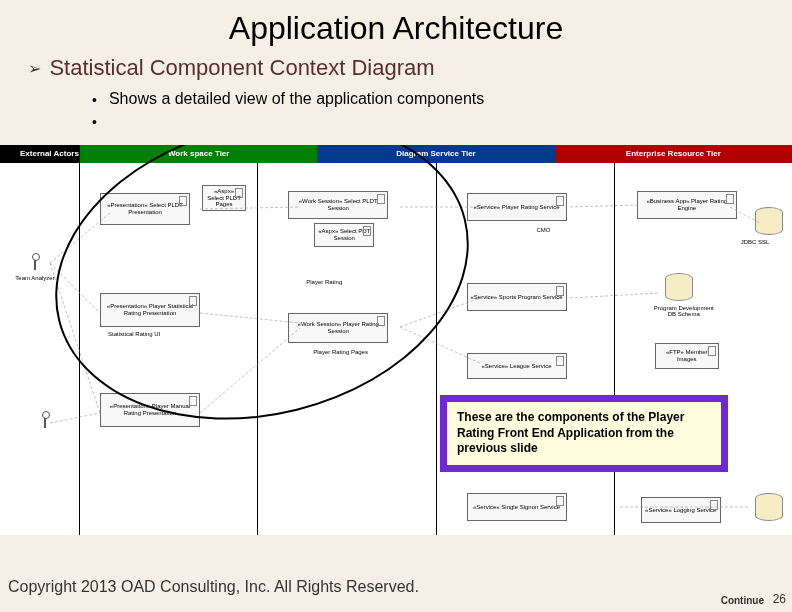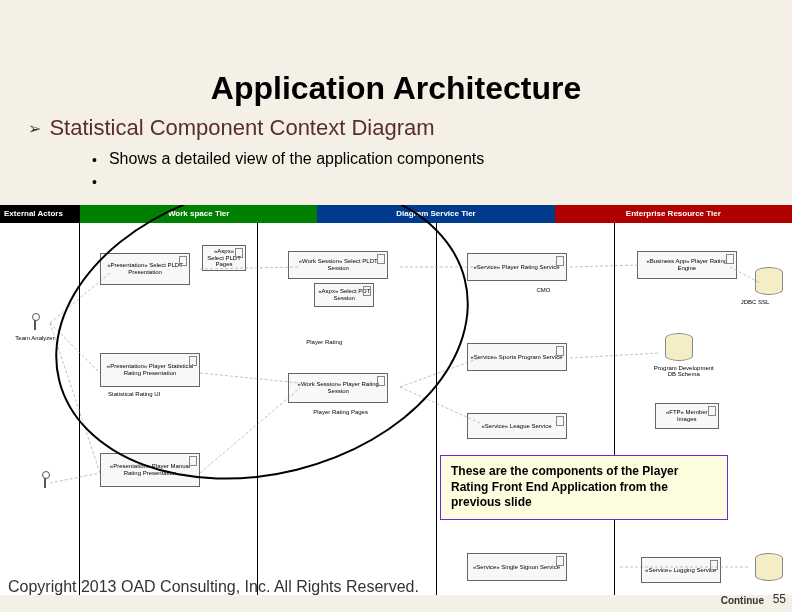--- a/index.html
+++ b/index.html
@@ -6,25 +6,24 @@
     body {
       width: 792px;
       height: 612px;
       background: #f5f0e6;
       font-family: Arial, sans-serif;
       overflow: hidden;
       position: relative;
     }
     .title {
       font-size: 32px;
-      font-weight: bold;
-      text-align: center;
-      padding: 22px 0 8px;
+      font-weight: normal;
+      text-align: center;
+      padding: 10px 0 8px;
       color: #000;
-      margin-top: 48px;
     }
     .subtitle-row {
       display: flex;
       align-items: center;
       padding-left: 28px;
       gap: 8px;
     }
     .arrow-bullet {
       font-size: 16px;
       color: #3a3a2a;
@@ -64,21 +63,21 @@
       font-weight: bold;
       color: #fff;
       line-height: 18px;
       text-align: center;
     }
     .tier-ext {
       width: 80px;
       background: #000;
       color: #fff;
       text-align: left;
-      padding-left: 4px;
+      padding-left: 20px;
     }
     .tier-pres { flex: 1; background: #c00000; }
     .tier-work { flex: 1; background: #008000; }
     .tier-biz  { flex: 1; background: #003a8c; }
     .tier-ent  { flex: 1; background: #b00000; }
     .lanes {
       display: flex;
       height: 372px;
     }
     .lane {
@@ -148,21 +147,21 @@
     .ellipse {
       position: absolute;
       border: 2px solid #000;
       border-radius: 50%;
       transform: rotate(-14deg);
       pointer-events: none;
     }
     .callout {
       position: absolute;
       background: #fffde0;
-      border: 1px solid #6d28d9;
+      border: 7px solid #6d28d9;
       font-size: 12px;
       padding: 8px 10px;
       line-height: 1.3;
       font-weight: bold;
     }
     .copyright {
       position: absolute;
       bottom: 16px;
       left: 8px;
       font-size: 16px;
@@ -280,13 +279,13 @@
     </g>
   </svg>
 
   <div class="ellipse" style="top:-20px;left:52px;width:420px;height:290px"></div>
 
   <div class="callout" style="top:250px;left:440px;width:288px">These are the components of the Player Rating Front End Application from the previous slide</div>
 </div>
 
 <div class="copyright">Copyright 2013 OAD Consulting, Inc. All Rights Reserved.</div>
 <div class="continue">Continue</div>
-<div class="pagenum">55</div>
+<div class="pagenum">26</div>
 
 </body></html>

